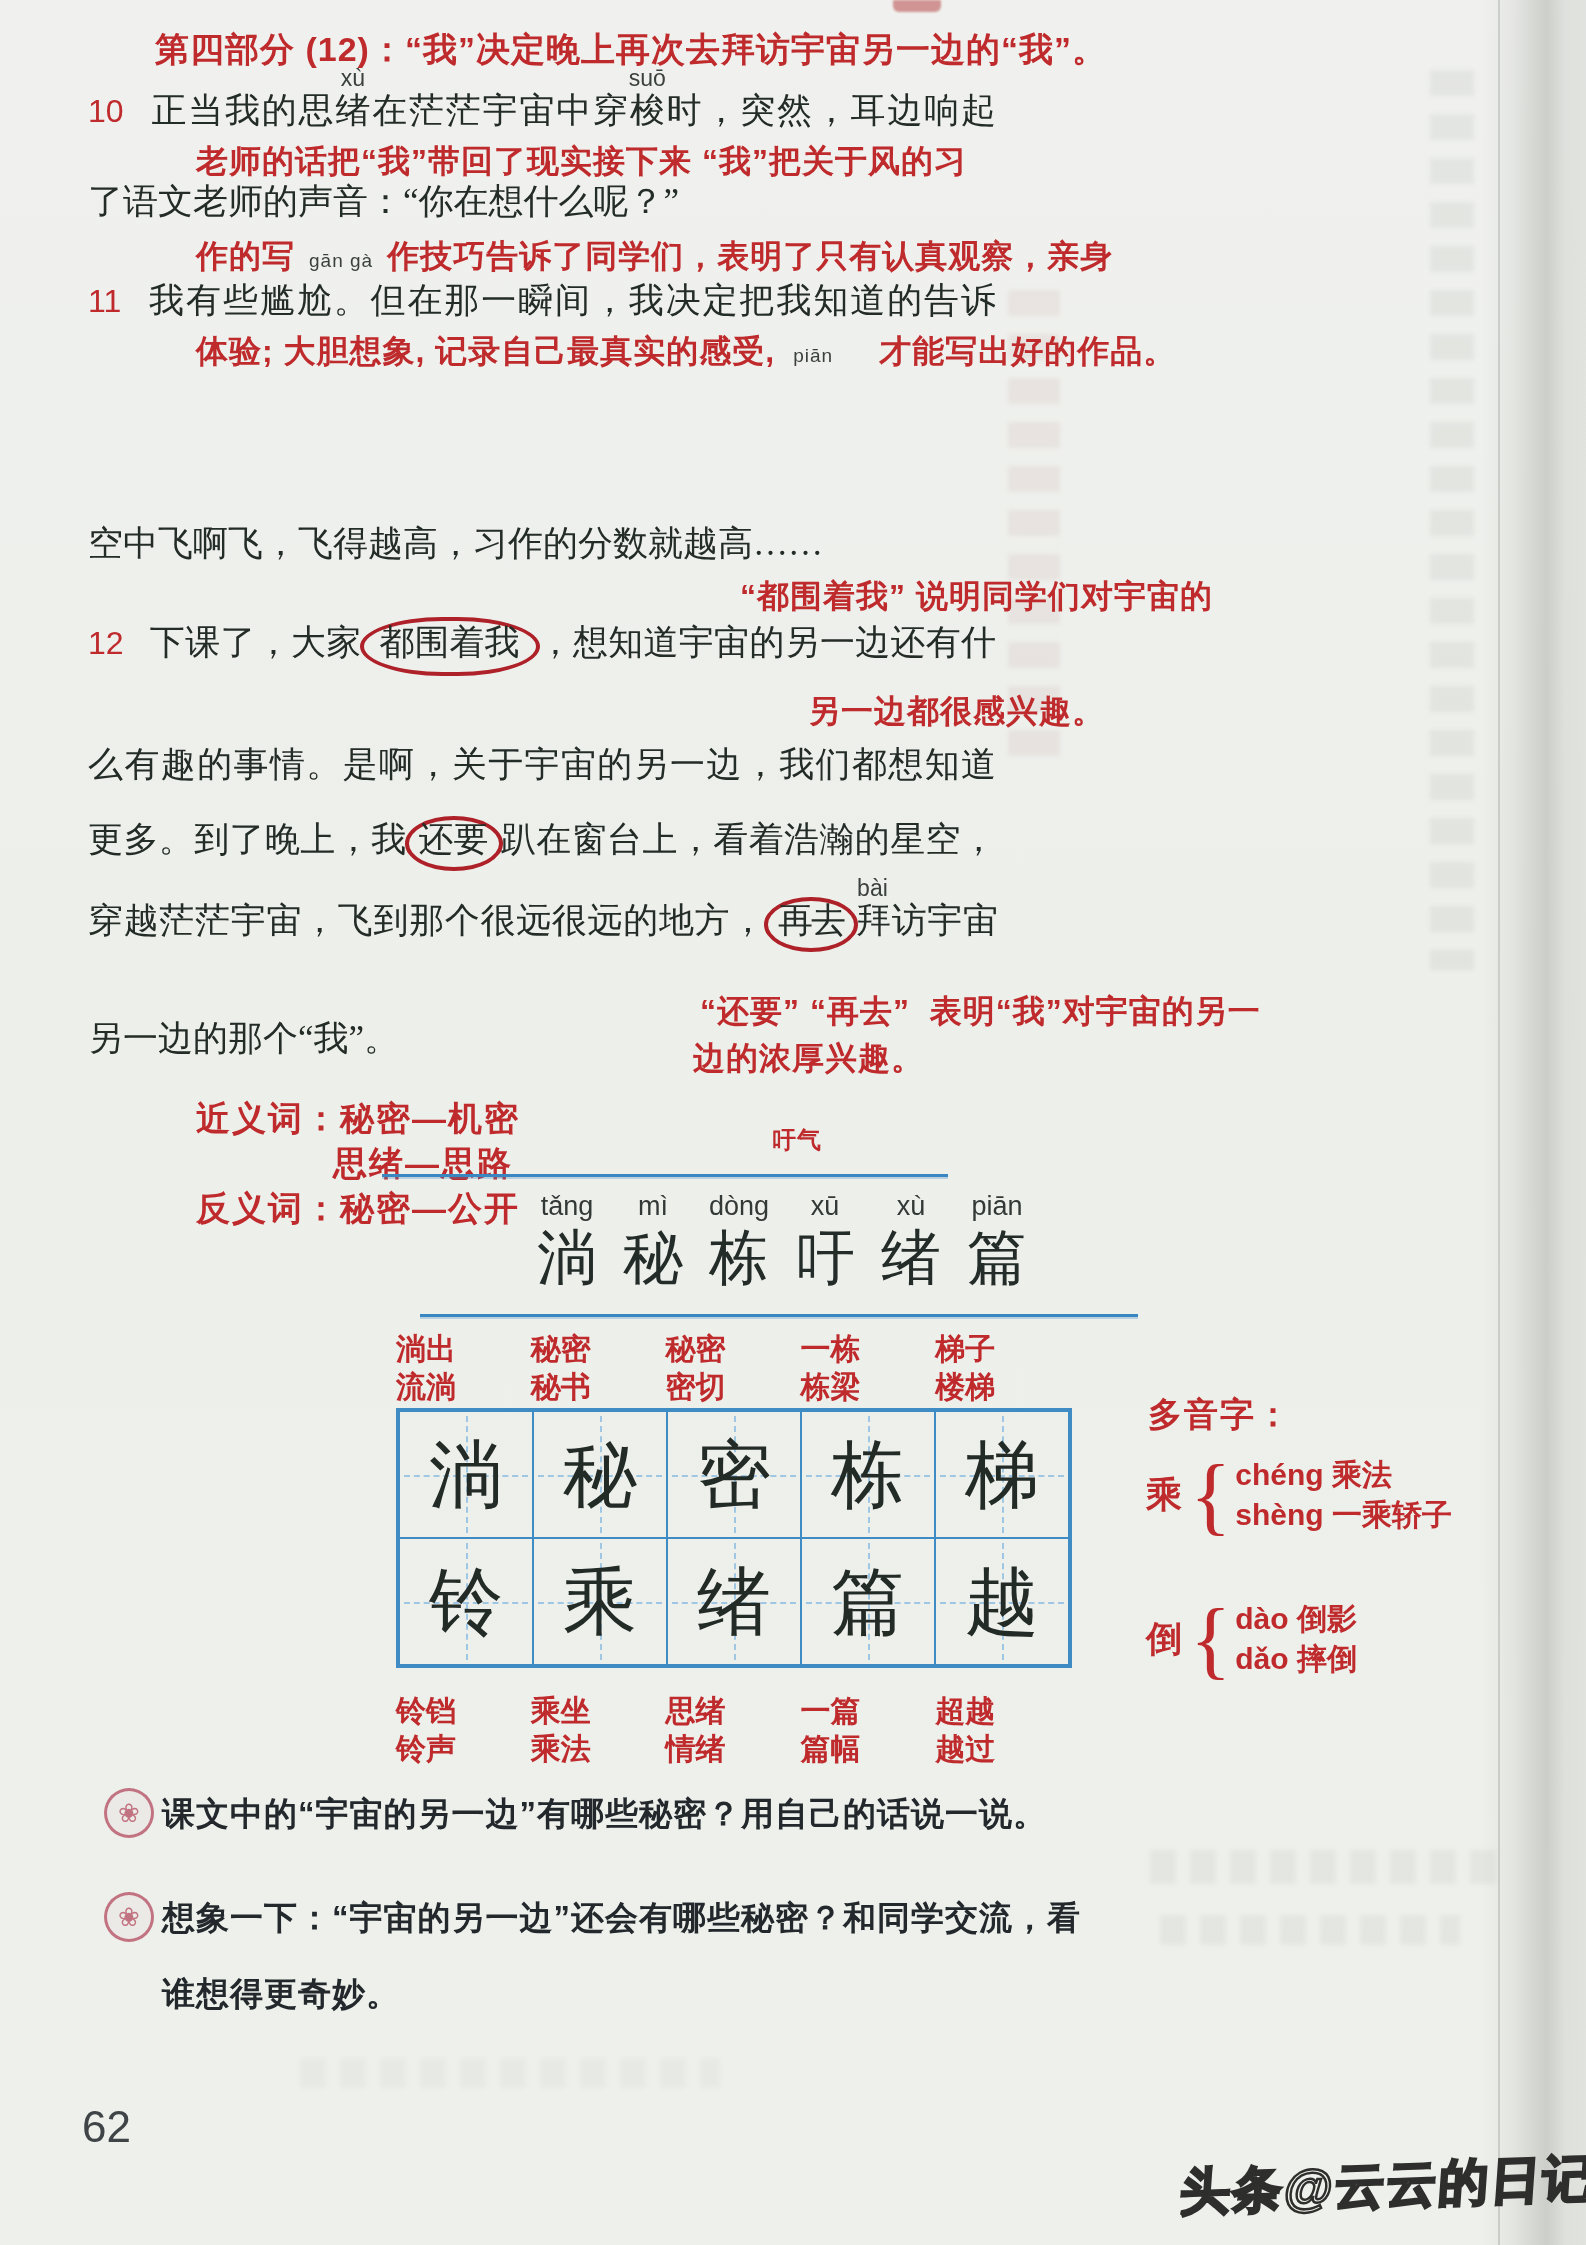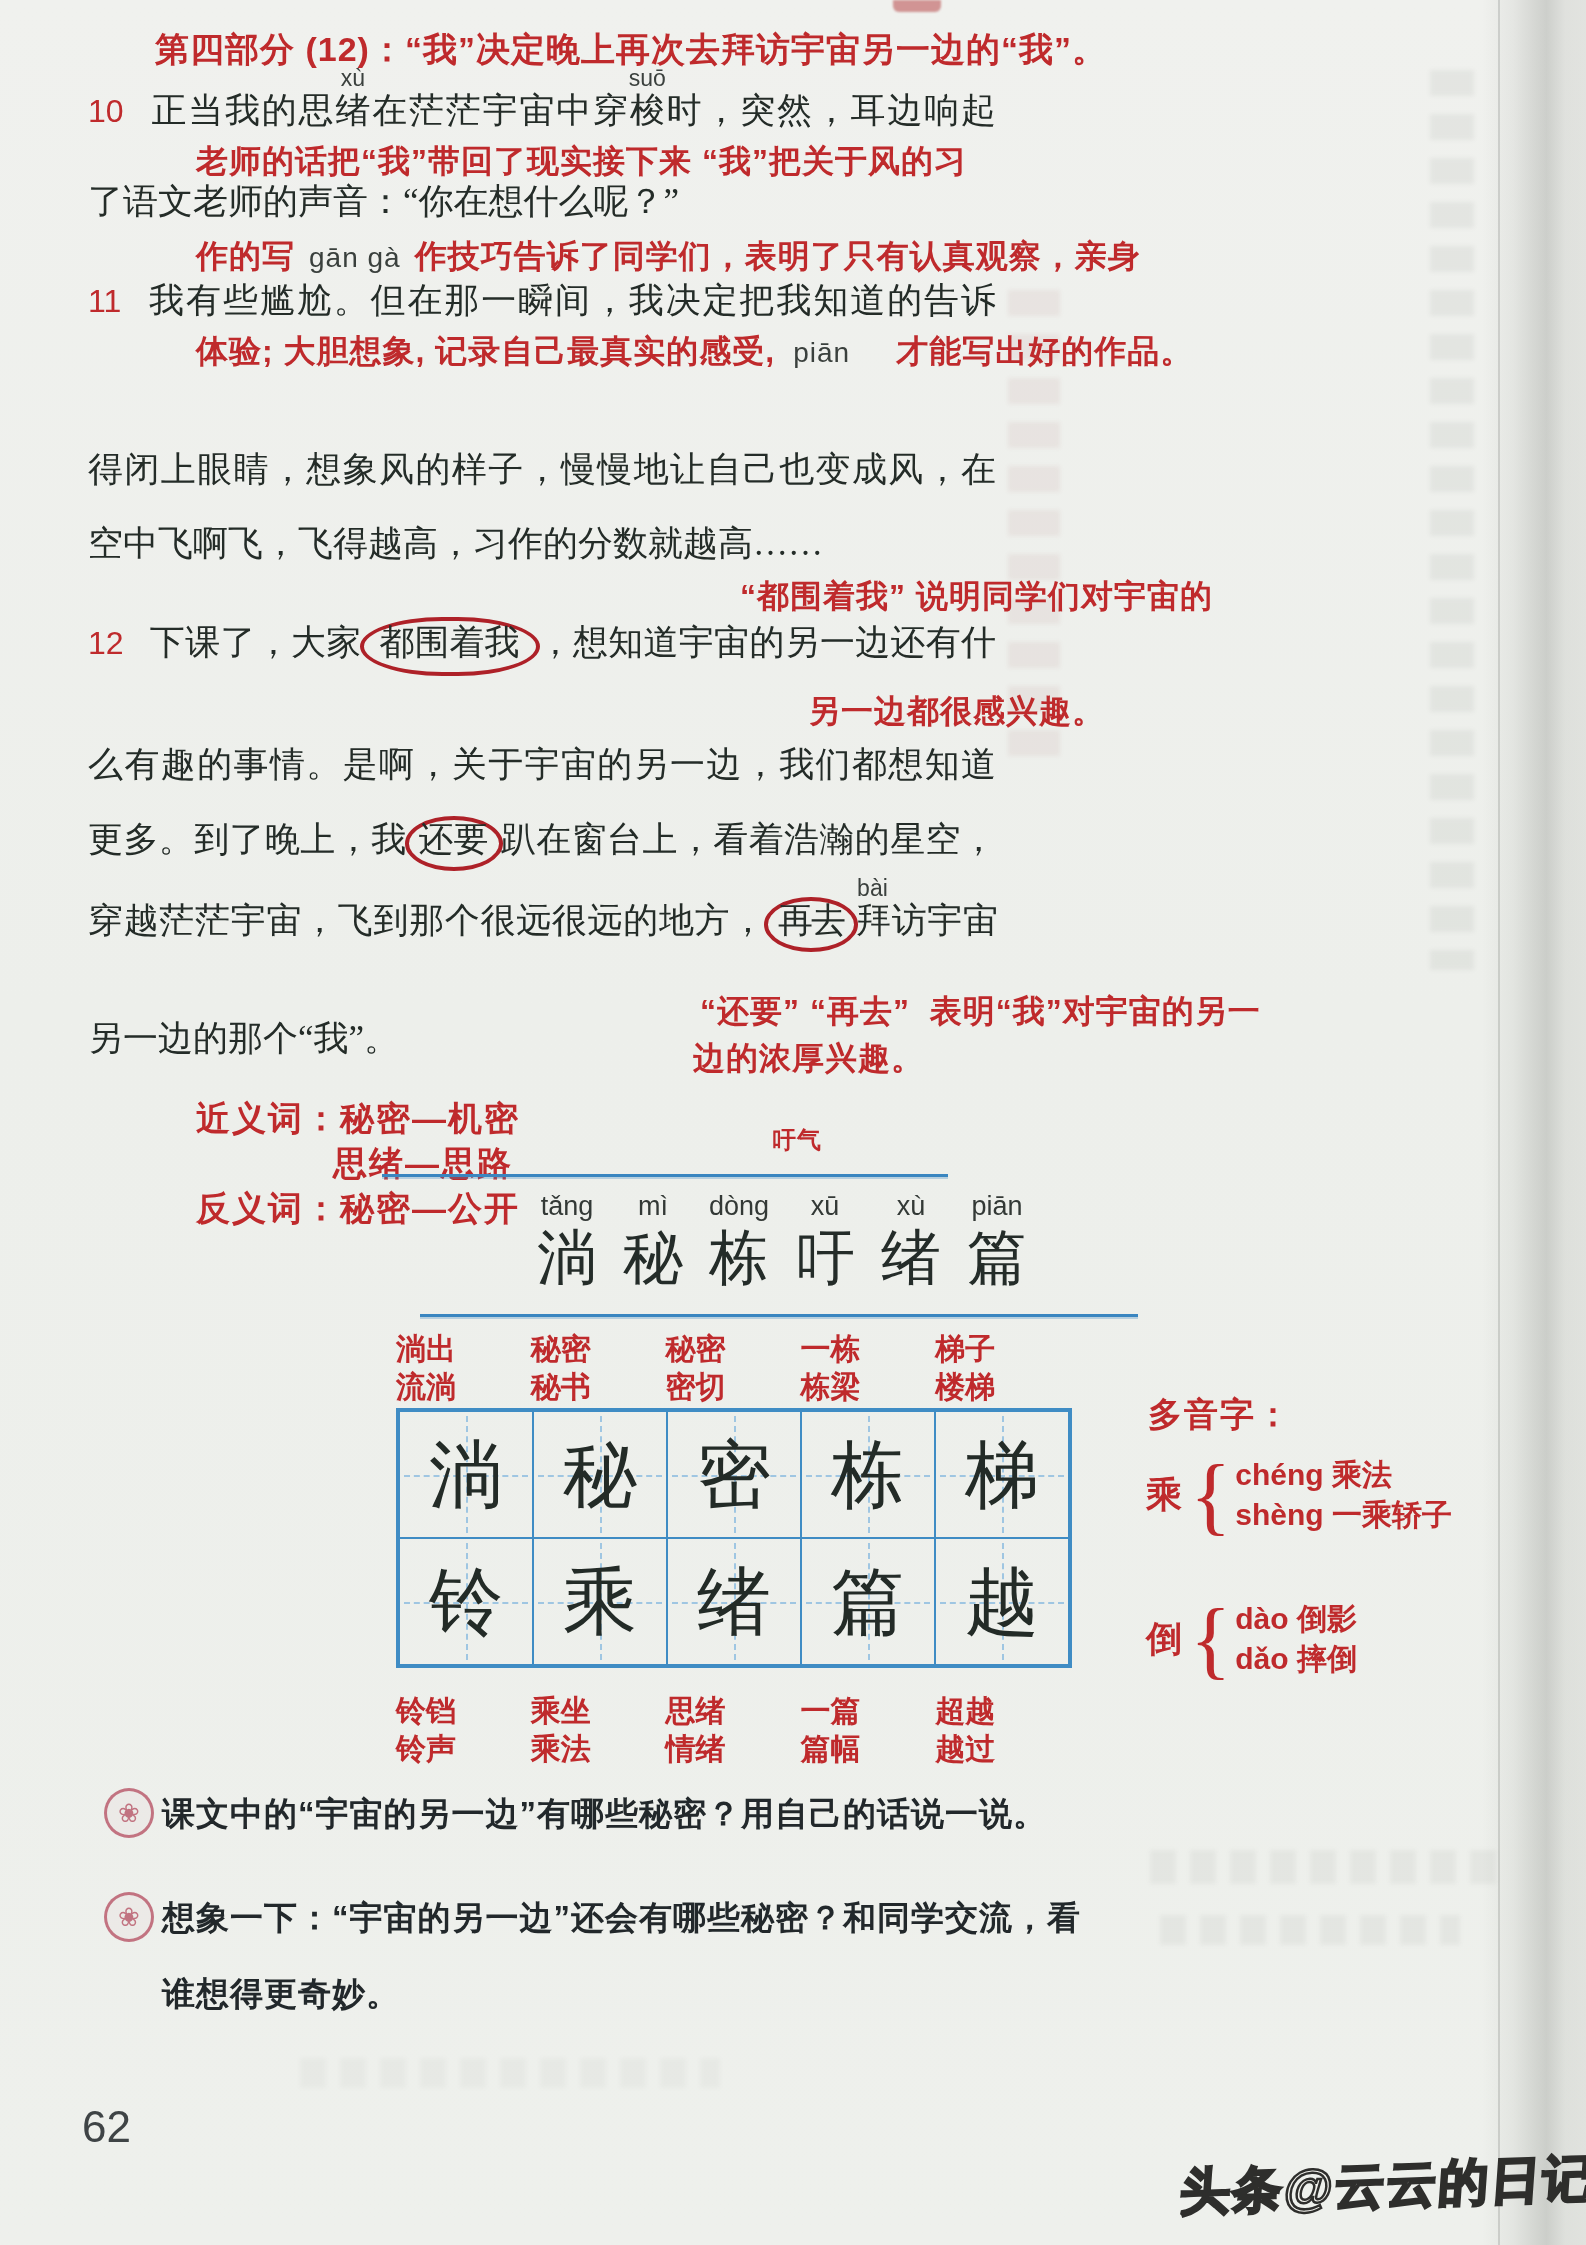--- a/index.html
+++ b/index.html
@@ -14,21 +14,21 @@
   .topmark{position:absolute;left:893px;top:0;width:48px;height:12px;background:rgba(170,35,38,.45);
         border-radius:0 0 6px 6px;filter:blur(1px);}
   .ghost{position:absolute;opacity:.5;filter:blur(2px);pointer-events:none;}
   .gv1{background:repeating-linear-gradient(180deg,rgba(150,80,80,.16) 0 26px,transparent 26px 44px);}
   .gv2{background:repeating-linear-gradient(180deg,rgba(110,116,110,.18) 0 26px,transparent 26px 44px);}
   .gh{background:repeating-linear-gradient(90deg,rgba(110,116,110,.15) 0 26px,transparent 26px 40px);}
 
   
   .ann{position:absolute;font-family:"Liberation Sans",sans-serif;font-weight:bold;font-size:32px;
        color:#bf2a2c;white-space:pre;letter-spacing:1px;line-height:1.15;}
-  .annpy{color:#3a403d;font-weight:normal;font-size:28px;letter-spacing:1px;}
+  .annpy{color:#3a403d;font-weight:normal;font-size:19px;letter-spacing:1px;}
   .m1{margin:0 14px;} .m2{margin-left:18px;margin-right:46px;}
 
   .header{font-size:34px;letter-spacing:1px;}
 
   
   .bline{position:absolute;left:88px;width:908px;font-size:35px;color:#242c28;line-height:1.3;
          text-align:justify;text-align-last:justify;}
   .noj{text-align-last:left;width:auto;white-space:nowrap;}
   .tight{letter-spacing:-2px;}
   .pnum{font-family:"Liberation Sans",sans-serif;color:#bf2a2c;font-size:32px;margin-right:26px;}
@@ -102,21 +102,20 @@
   <div class="ann" style="left:196px;top:143px;">老师的话把“我”带回了现实接下来 “我”把关于风的习</div>
 
   <div class="bline noj" style="top:179px;">了语文老师的声音：“你在想什么呢？”</div>
 
   <div class="ann" style="left:196px;top:238px;"><span>作的写</span><span class="annpy m1">gān gà</span><span>作技巧告诉了同学们，表明了只有认真观察，亲身</span></div>
 
   <div class="bline" style="top:278px;"><span class="pnum">11</span><span>我有些尴尬。但在那一瞬间，我决定把我知道的告诉</span></div>
 
   <div class="ann" style="left:196px;top:333px;"><span>体验; 大胆想象, 记录自己最真实的感受,</span><span class="annpy m2">piān</span><span>才能写出好的作品。</span></div>
 
-  <div class="bline" style="top:447px;">得闭上眼睛，想象风的样子，慢慢地让自己也变成风，在</div>
   <div class="bline noj" style="top:521px;">空中飞啊飞，飞得越高，习作的分数就越高……</div>
 
   <div class="ann" style="left:740px;top:578px;">“都围着我” 说明同学们对宇宙的</div>
 
   <div class="bline" style="top:620px;"><span class="pnum">12</span><span>下课了，大家</span><span class="circle oval">都围着我</span><span>，想知道宇宙的另一边还有什</span></div>
 
   <div class="ann" style="left:808px;top:693px;">另一边都很感兴趣。</div>
 
   <div class="bline" style="top:742px;">么有趣的事情。是啊，关于宇宙的另一边，我们都想知道</div>
 

